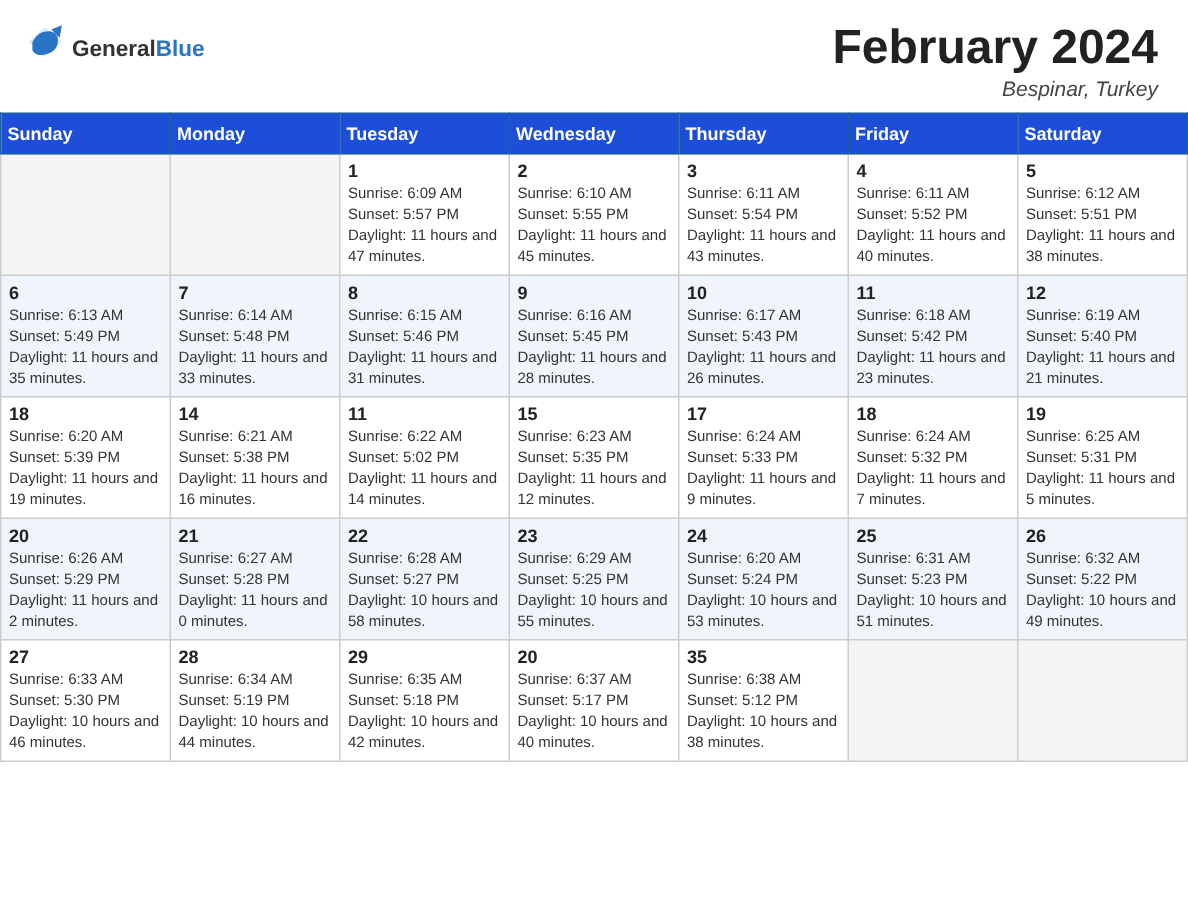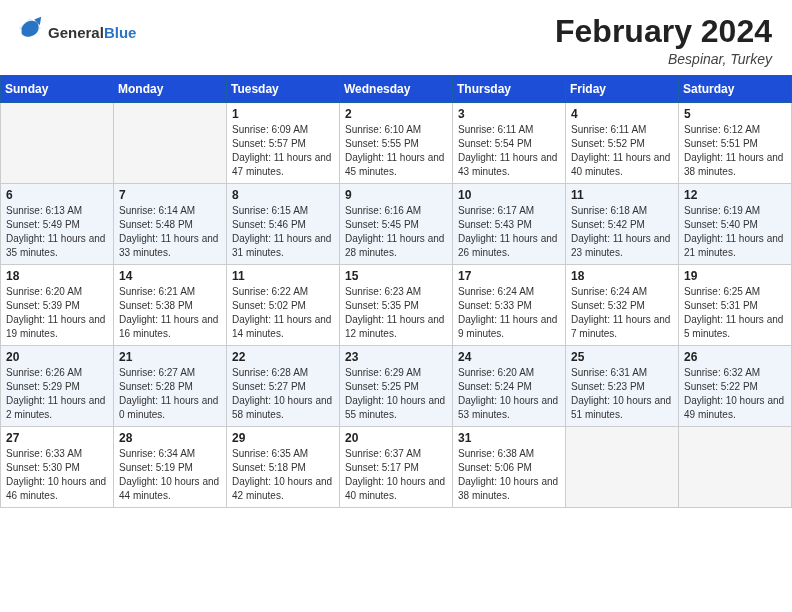--- a/index.html
+++ b/index.html
@@ -311,23 +311,23 @@
 Sunset: 5:18 PM
 Daylight: 10 hours and 42 minutes.</div>
           </td>
           <td>
             <span class="day-number">20</span>
             <div class="day-info">Sunrise: 6:37 AM
 Sunset: 5:17 PM
 Daylight: 10 hours and 40 minutes.</div>
           </td>
           <td>
-            <span class="day-number">31</span>
+            <span class="day-number">35</span>
             <div class="day-info">Sunrise: 6:38 AM
-Sunset: 5:06 PM
+Sunset: 5:12 PM
 Daylight: 10 hours and 38 minutes.</div>
           </td>
           <td class="empty"></td>
           <td class="empty"></td>
         </tr>
       </tbody>
   </table>
 </div>
 
 </body></html>

